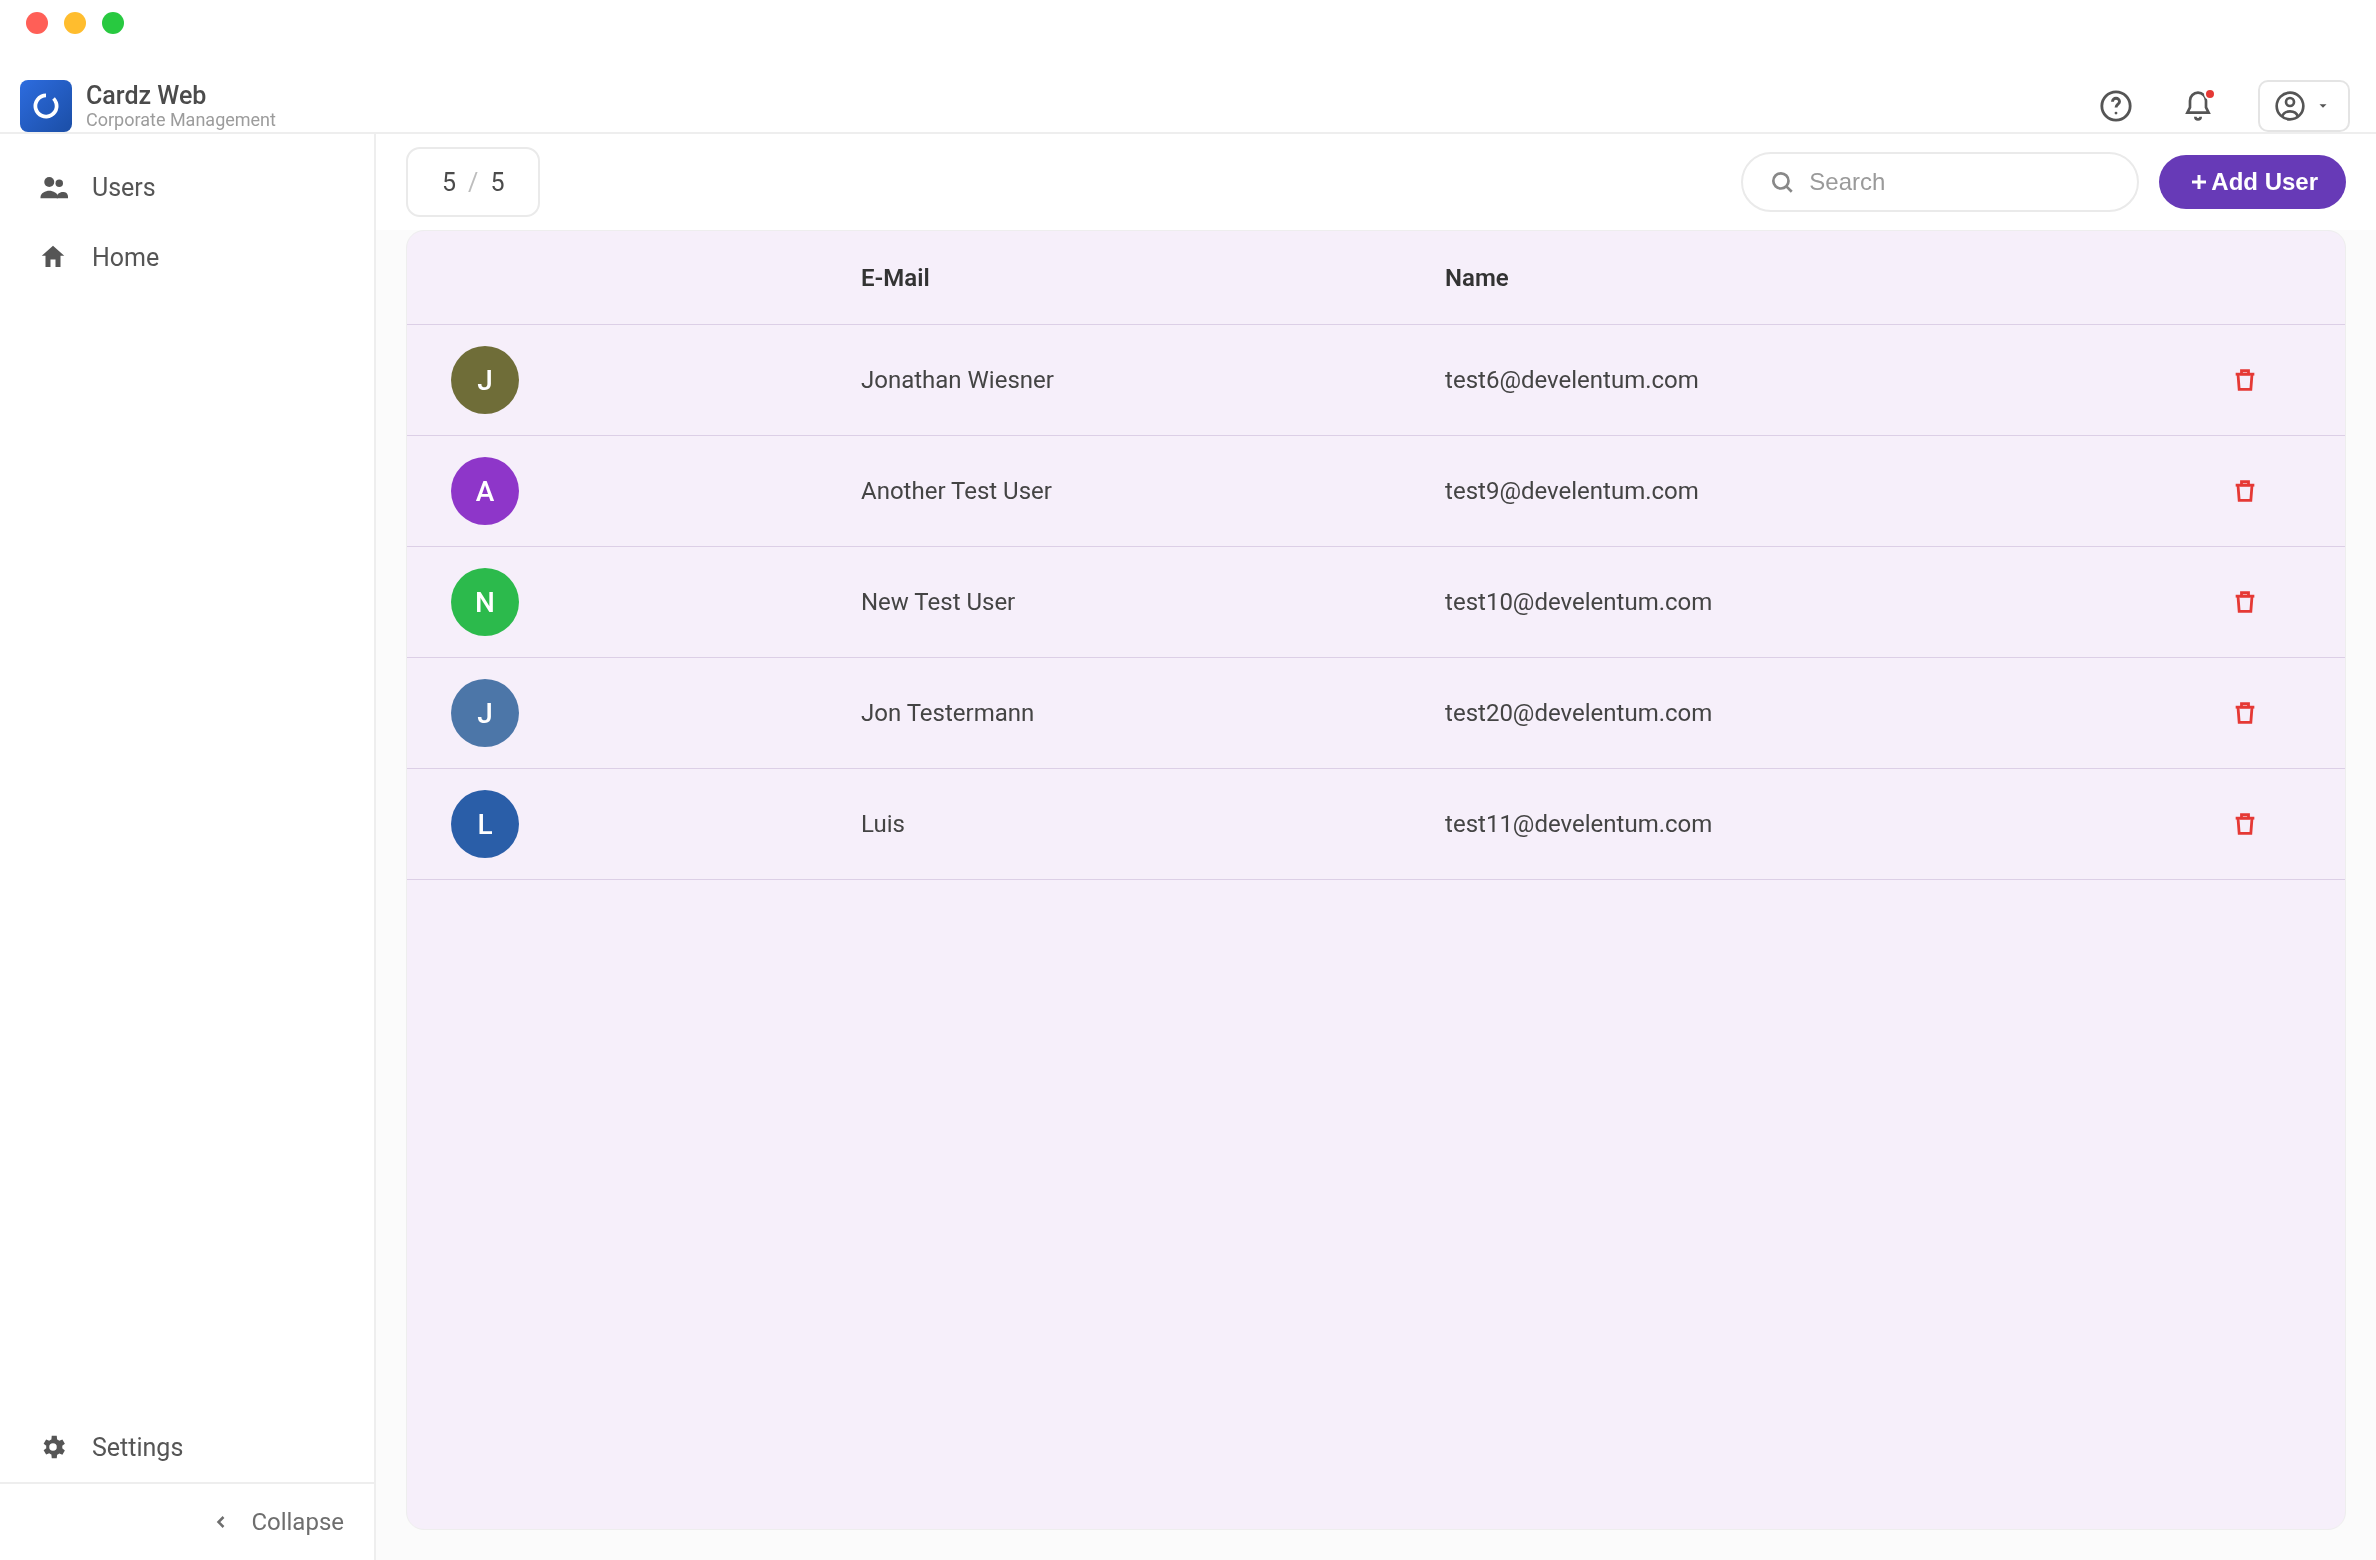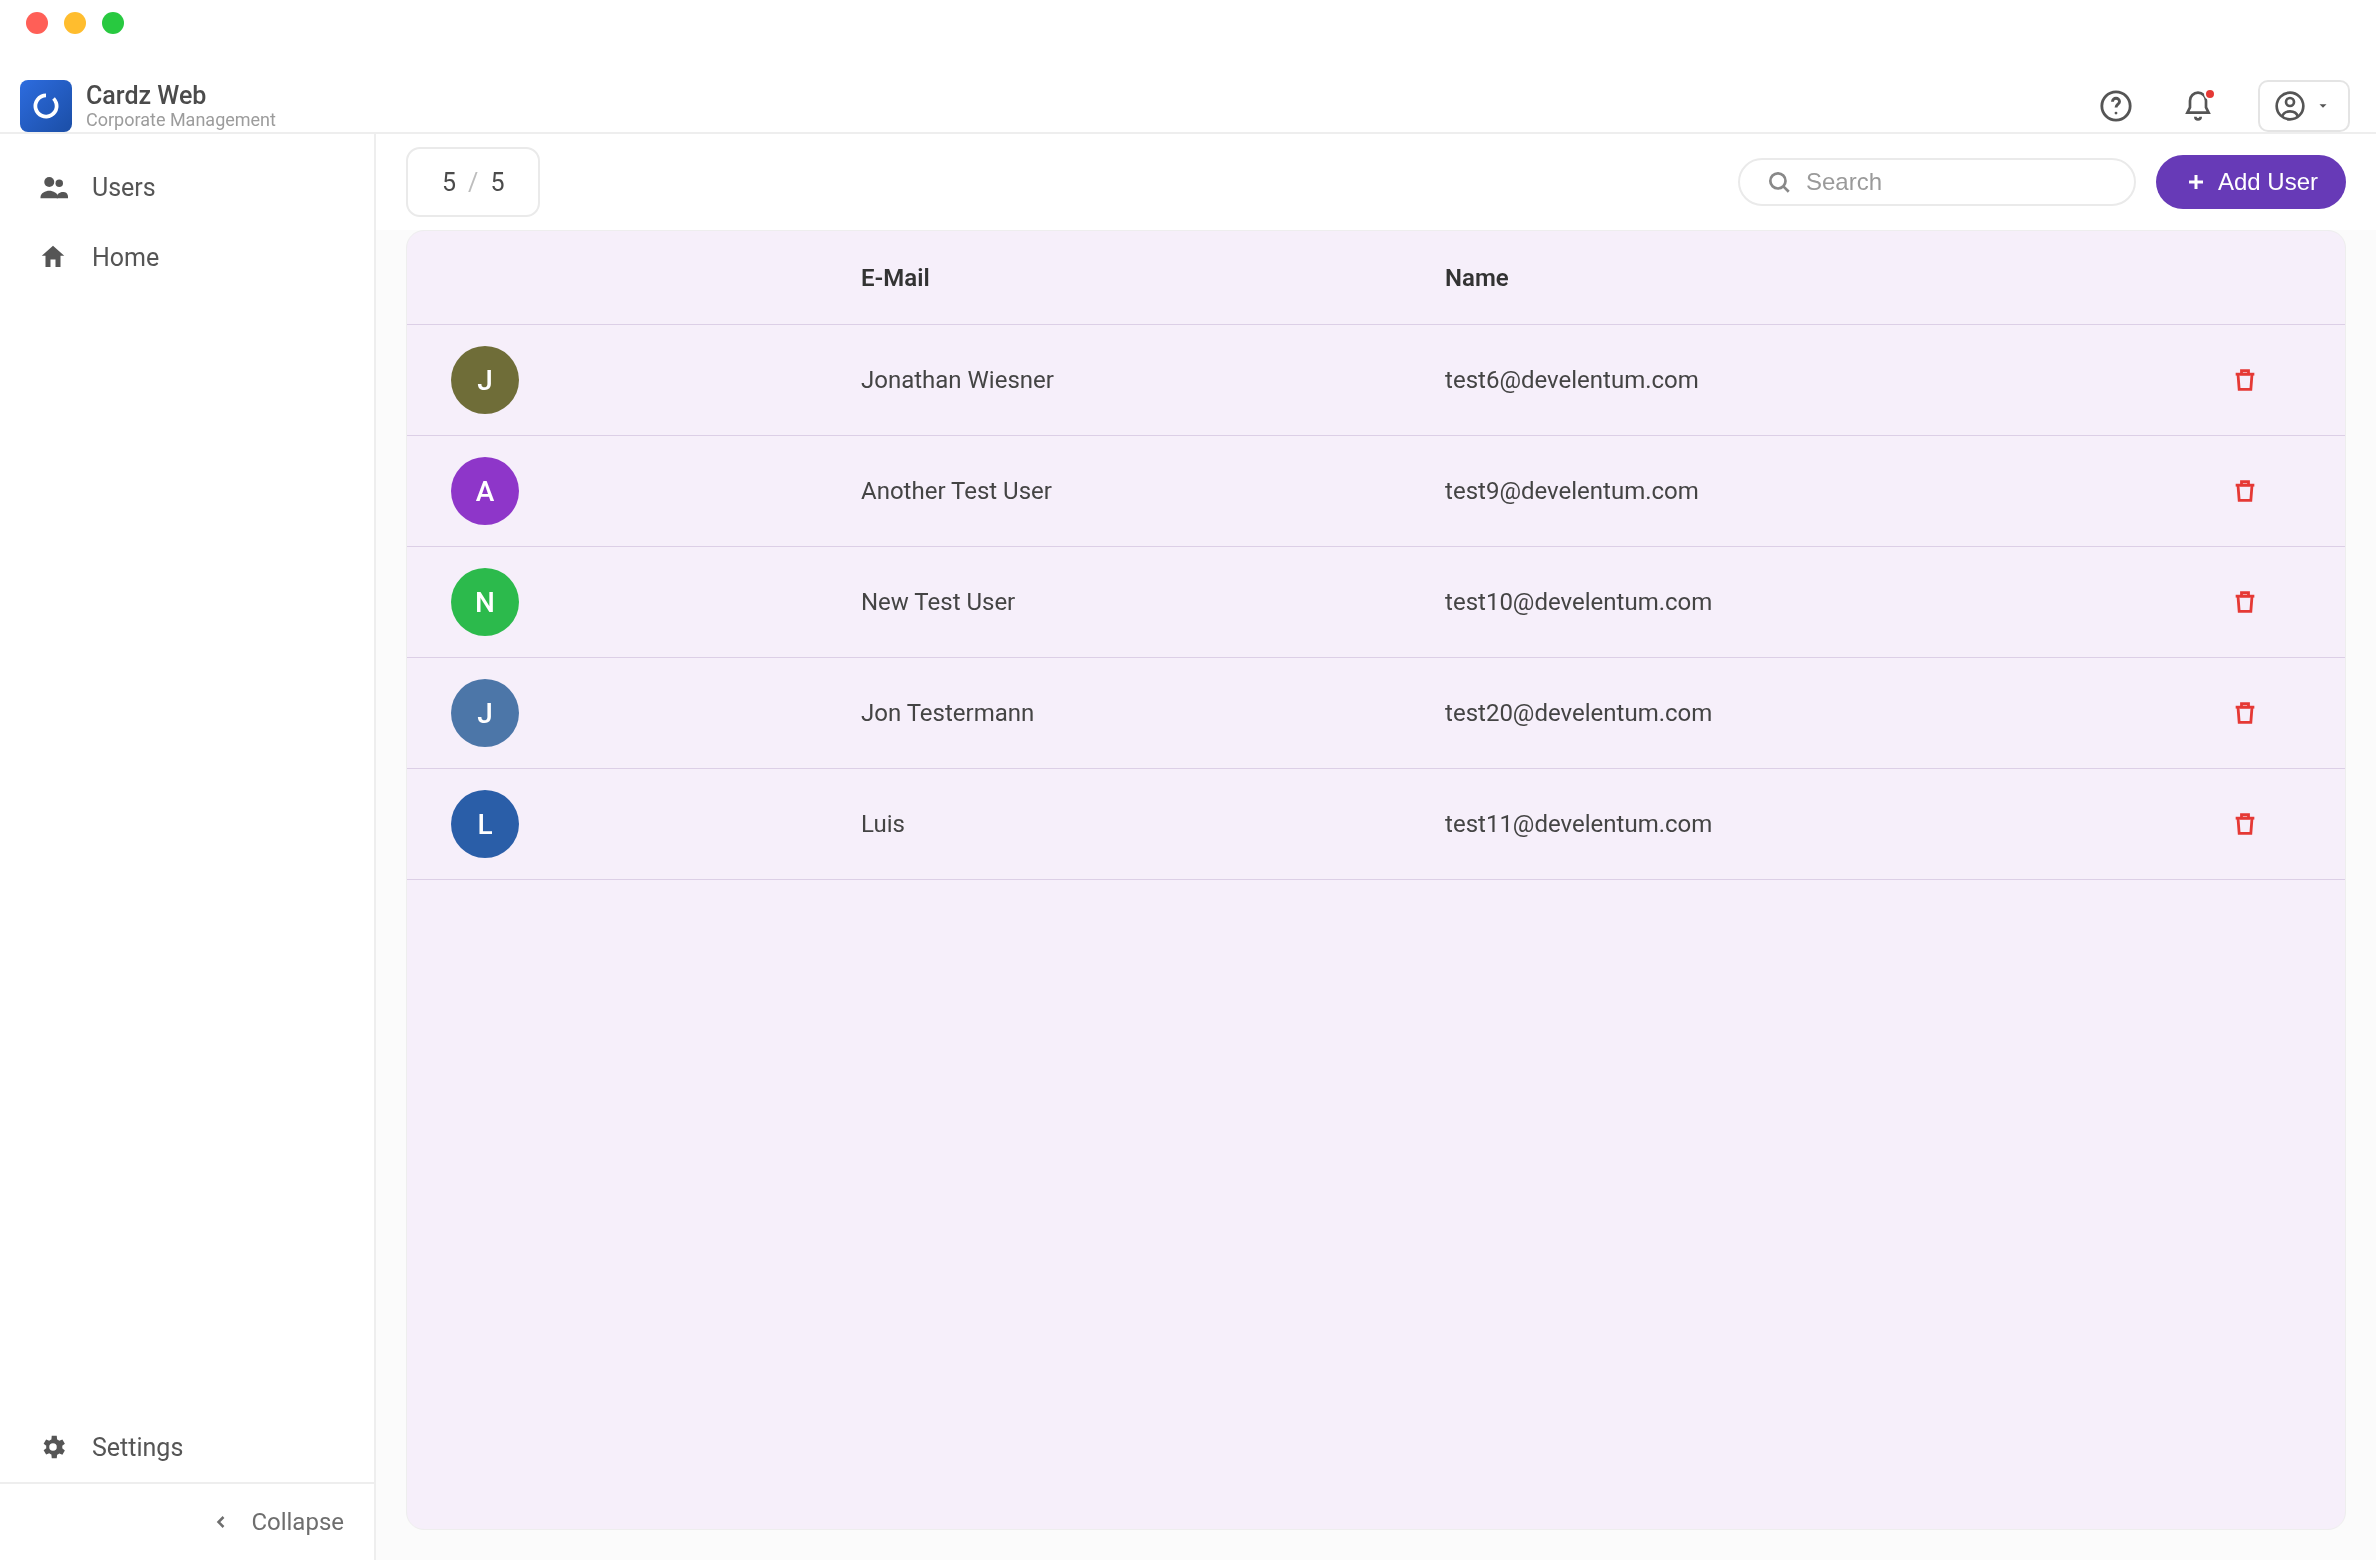--- a/index.html
+++ b/index.html
@@ -168,44 +168,43 @@
     color: #4b4b4b;
   }
   .count-card .sep { color: #bdbdbd; margin: 0 12px; }
   .toolbar-spacer { flex: 1; }
   .search-box {
     display: flex;
     align-items: center;
     gap: 14px;
     border: 2px solid #eaeaea;
     border-radius: 40px;
-    height: 48px;
+    height: 60px;
     padding: 0 26px;
     width: 398px;
   }
   .search-box input {
     border: none;
     outline: none;
     font-size: 24px;
     flex: 1;
     background: transparent;
     color: #444;
   }
   .search-box input::placeholder { color: #9a9a9a; }
   .add-btn {
     display: flex;
     align-items: center;
-    gap: 10px;
     background: #673ab7;
     color: #fff;
     border-radius: 40px;
     height: 54px;
     padding: 0 28px;
     font-size: 24px;
-    font-weight: 400;
+    font-weight: 700;
     cursor: pointer;
     border: none;
   }
 
   .content-scroll {
     flex: 1;
     background: #fbfbfb;
     padding: 0 30px 30px 30px;
   }
 

